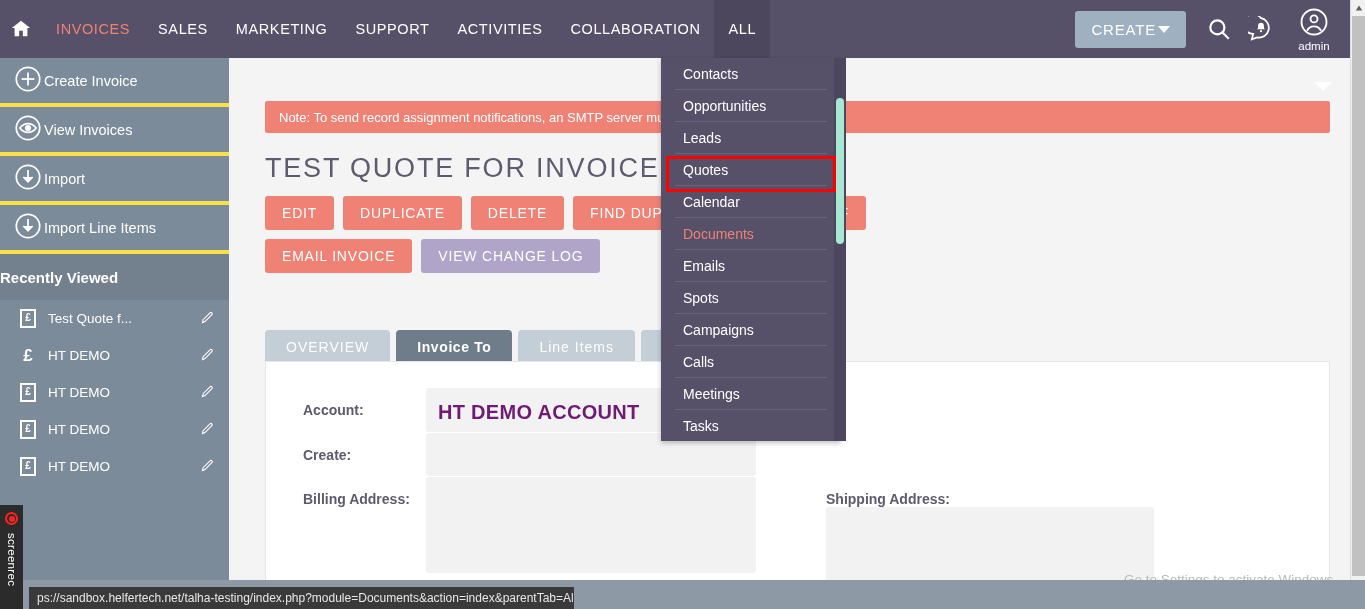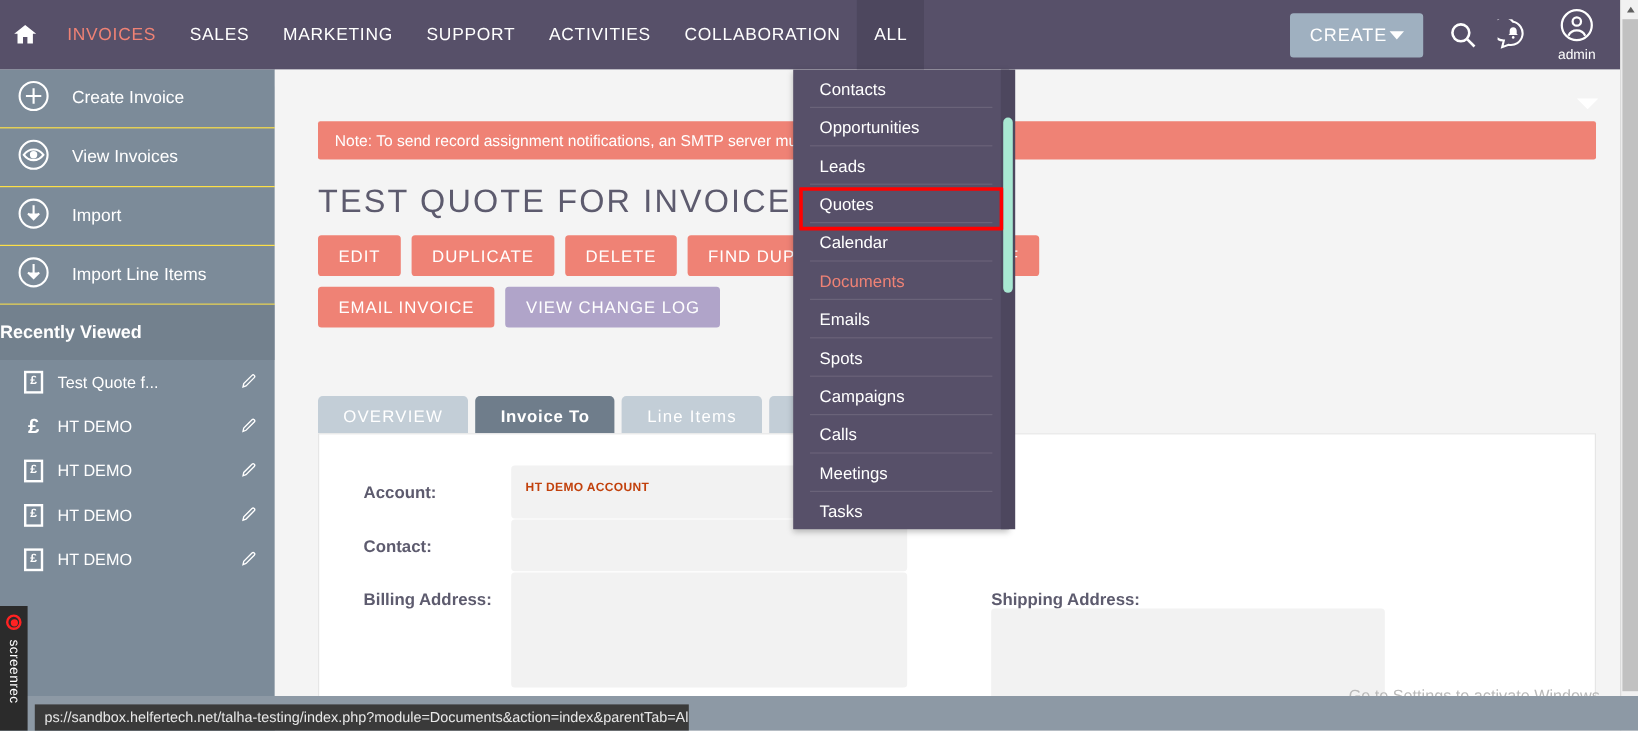--- a/index.html
+++ b/index.html
@@ -47,23 +47,23 @@
   }
   .admin-wrap svg { width: 30px; height: 30px; }
   .admin-label { color: #fff; font-size: 11.5px; margin-top: -1px; }
 
   
   .sidebar {
     position: absolute; left: 0; top: 58px; width: 229px; bottom: 0;
     background: #7c8b99;
   }
   .side-action {
-    height: 49px; display: flex; align-items: center; gap: 18px;
+    height: 49px; display: flex; align-items: center; gap: 2px;
     padding-left: 14px; color: #ffffff; font-size: 14.5px;
-    border-bottom: 1px solid #fde047; cursor: pointer;
+    border-bottom: 4px solid #fde047; cursor: pointer;
   }
   .side-action svg { width: 28px; height: 28px; flex: 0 0 28px; }
   .side-head {
     height: 46px; display: flex; align-items: center; 
     background: #73818e; color: #ffffff; font-size: 15px; font-weight: bold;
   }
   .rv-item {
     height: 37px; display: flex; align-items: center; padding: 0 14px 0 18px;
     color: #ffffff; font-size: 13.5px; cursor: pointer;
   }
@@ -118,21 +118,21 @@
   }
   .tab.active { background: #6f7d8b; font-weight: bold; letter-spacing: .6px; }
 
   .card {
     position: absolute; left: 36px; top: 303px; right: 20px; height: 235px;
     background: #ffffff; border: 1px solid #e6e6e6;
   }
   .field-row { position: absolute; display: flex; align-items: flex-start; }
   .flabel { font-size: 14px; color: #5d5b6e; font-weight: bold; width: 160px; padding-top: 14px; padding-left: 37px;}
   .fvalue { background: #f2f2f2; border-radius: 3px; }
-  .fvalue .lnk { color: #c2410c; font-size: 10px; font-weight: bold; padding: 13px 0 0 12px; display: block; letter-spacing:.3px;}
+  .fvalue .lnk { color: #701a75; font-size: 20px; font-weight: bold; padding: 13px 0 0 12px; display: block; letter-spacing:.3px;}
 
   .watermark {
     position: absolute; right: 28px; bottom: 22px; text-align: left; color: #bdbdbd;
     pointer-events: none;
   }
   .wm1 { font-size: 20px; font-weight: 300; color: #b9b9b9; }
   .wm2 { font-size: 13.5px; color: #b9b9b9; margin-top: 3px; }
 
   
   .dropdown {
@@ -392,21 +392,21 @@
     <div class="card">
 
       <div class="field-row" style="left:0; top:26px;">
         <div class="flabel">Account:</div>
         <div class="fvalue" style="width:330px;height:44px;">
           <span class="lnk">HT DEMO ACCOUNT</span>
         </div>
       </div>
 
       <div class="field-row" style="left:0; top:71px;">
-        <div class="flabel">Contact:</div>
+        <div class="flabel">Create:</div>
         <div class="fvalue" style="width:330px;height:43px;"></div>
       </div>
 
       <div class="field-row" style="left:0; top:115px;">
         <div class="flabel">Billing Address:</div>
         <div class="fvalue" style="width:330px;height:96px;"></div>
       </div>
 
       <div class="field-row" style="left:560px; top:115px;flex-direction:column;">
         <div class="flabel" style="width:175px;padding-left:0;">Shipping Address:</div>

